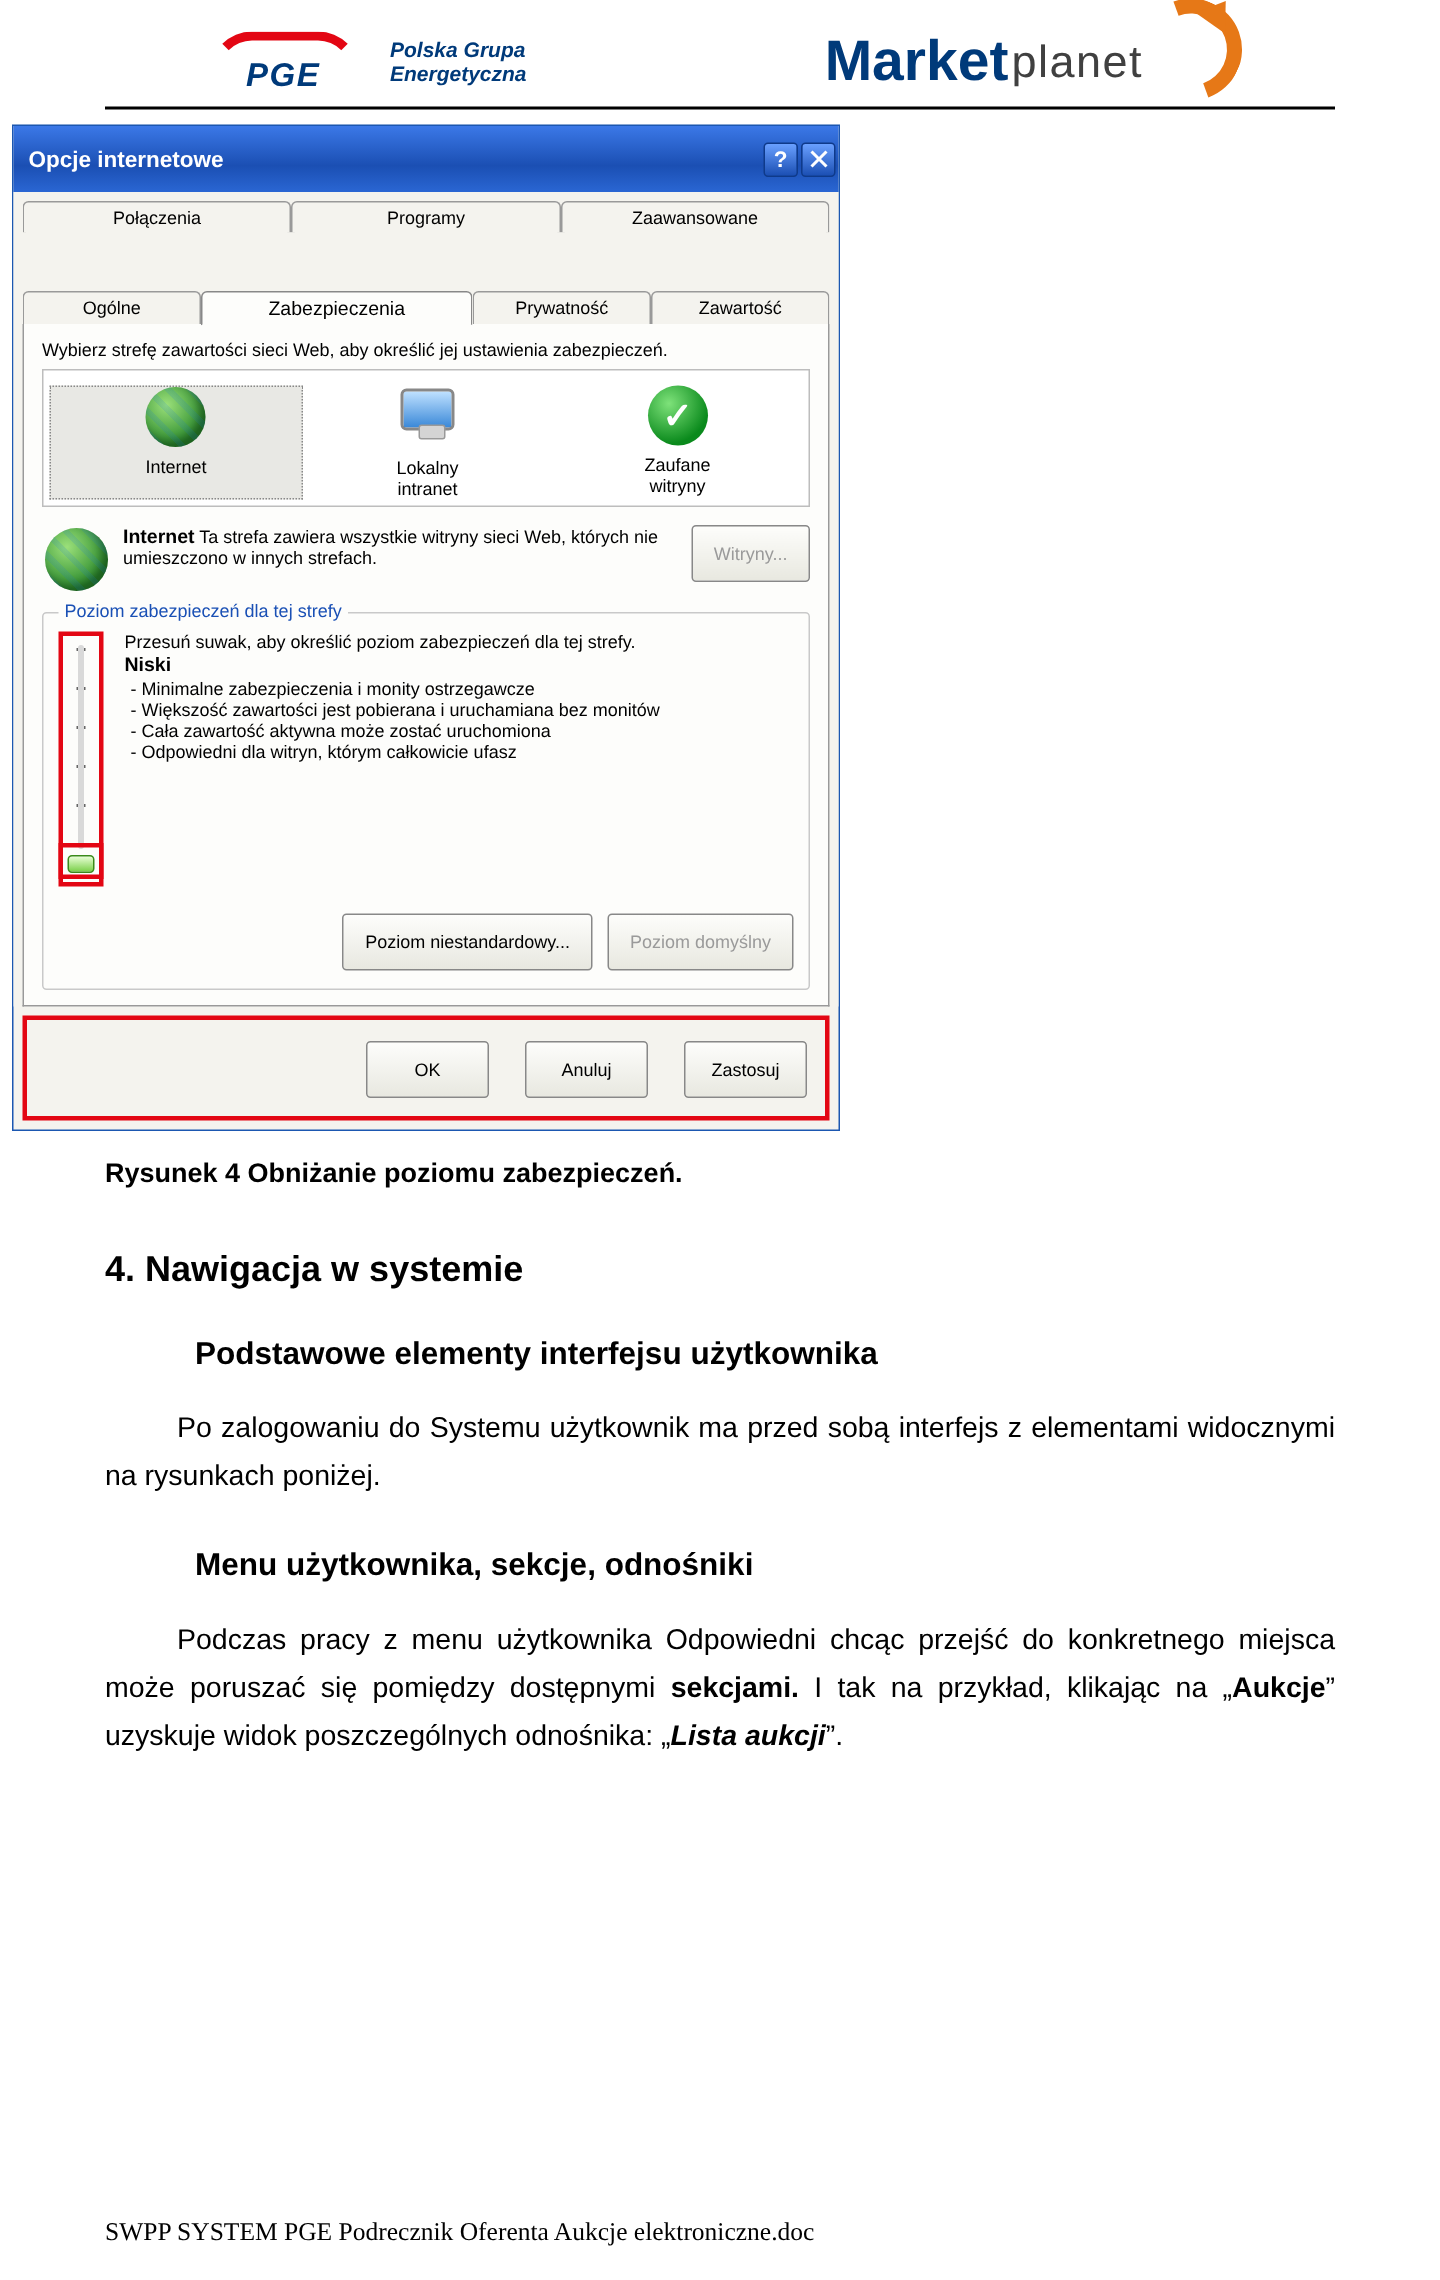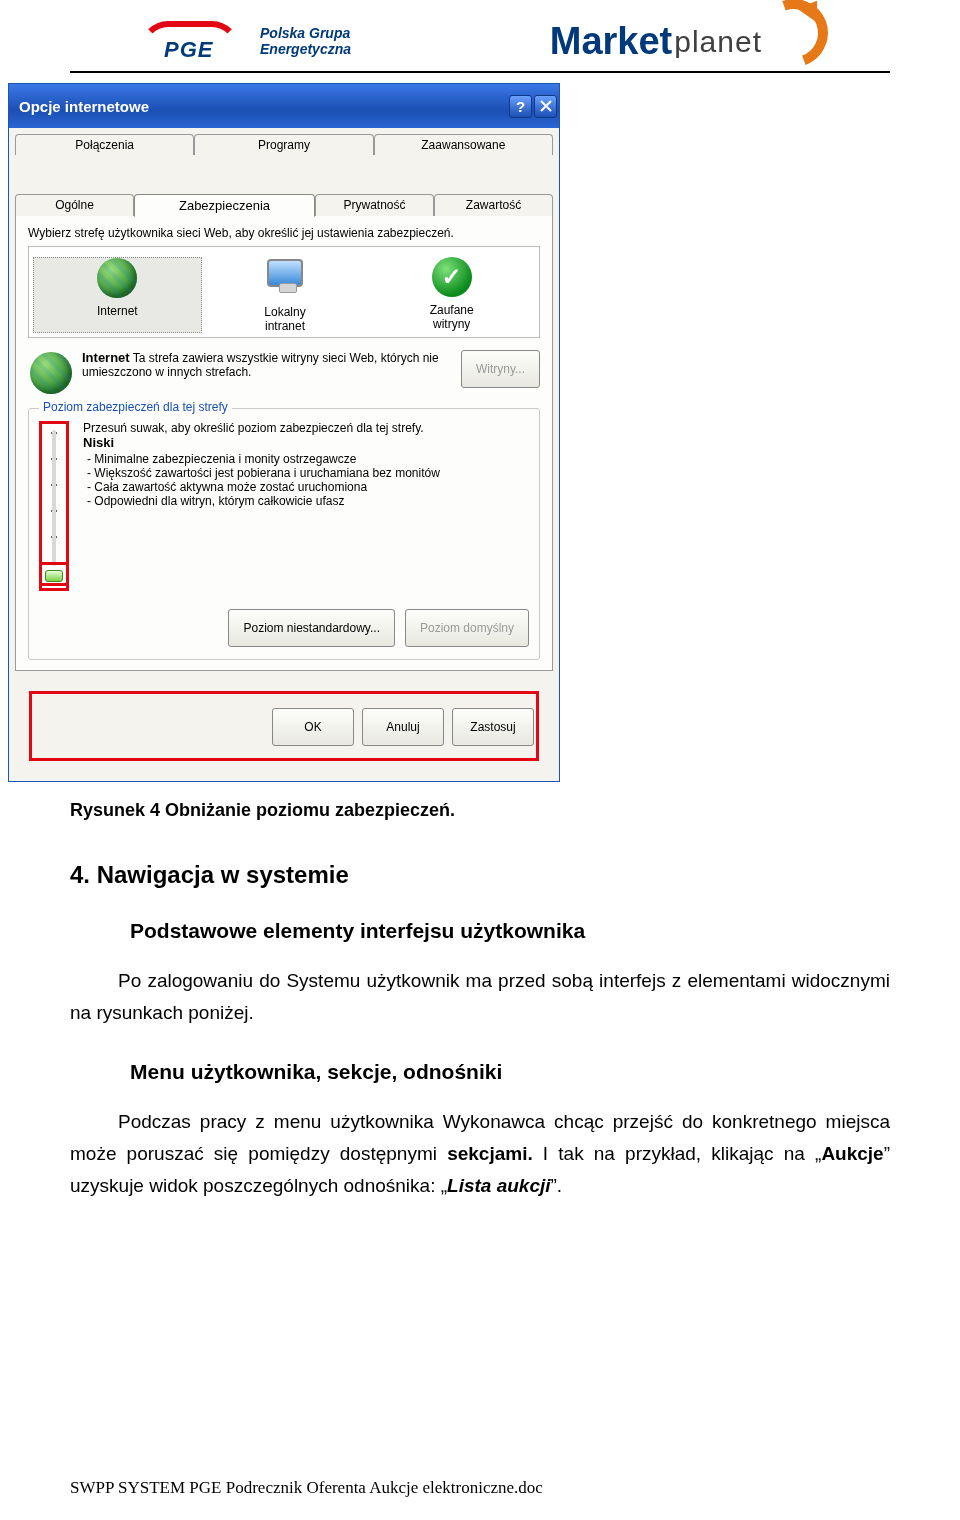--- a/index.html
+++ b/index.html
@@ -196,24 +196,24 @@
   .slider-handle-box{
     position:absolute; left:-3px; right:-3px; bottom:2px; height:24px;
     border:3px solid #e30613;
   }
   .level-text { font-size:12px; }
   .level-text b { font-size:13px; display:block; margin-bottom:2px; }
   .level-text .bullet { display:block; margin-left:4px; }
   .group-btns { display:flex; gap:10px; justify-content:flex-end; margin-top:18px; }
 
   .dialog-buttons {
-    display:flex; gap:8px; justify-content:flex-end;
-    padding:14px 2px 12px 12px;
+    display:flex; gap:24px; justify-content:flex-end;
+    padding:14px 12px 12px 12px;
     border:3px solid #e30613; border-top:3px solid #e30613;
-    margin:20px;
+    margin:6px;
   }
   .dialog-buttons .btn { min-width:82px; }
 
   
   .doc { padding: 0 70px; }
   .caption { font-weight:bold; font-size:18px; margin:18px 0 40px 0; }
   .h2 { font-weight:bold; font-size:24px; margin: 0 0 30px 0; }
   .h3 { font-weight:bold; font-size:21px; margin: 30px 0 22px 60px; }
   .para {
     font-size:19px; line-height:1.7; text-align:justify;
@@ -268,21 +268,21 @@
       <div class="tab">Zaawansowane</div>
     </div>
     <div class="tab-row row2">
       <div class="tab small">Ogólne</div>
       <div class="tab active">Zabezpieczenia</div>
       <div class="tab small">Prywatność</div>
       <div class="tab small">Zawartość</div>
     </div>
 
     <div class="panel">
-      <div class="instr">Wybierz strefę użytkownika sieci Web, aby określić jej ustawienia zabezpieczeń.</div>
+      <div class="instr">Wybierz strefę zawartości sieci Web, aby określić jej ustawienia zabezpieczeń.</div>
 
       <div class="zone-box">
         <div class="zone selected">
           <div class="zone-icon">
               <div class="globe"></div>
             </div>
           <div>Internet</div>
         </div>
         <div class="zone">
           <div class="zone-icon">
@@ -351,17 +351,17 @@
 <div class="doc">
   <div class="caption">Rysunek 4 Obniżanie poziomu zabezpieczeń.</div>
 
   <div class="h2">4. Nawigacja w systemie</div>
 
   <div class="h3">Podstawowe elementy interfejsu użytkownika</div>
   <p class="para indent">Po zalogowaniu do Systemu użytkownik ma przed sobą interfejs z elementami widocznymi na rysunkach poniżej.</p>
 
   <div class="h3">Menu użytkownika, sekcje, odnośniki</div>
   <p class="para indent">
-    <span>Podczas pracy z menu użytkownika Wykonawca chcąc przejść do konkretnego miejsca może poruszać się pomiędzy dostępnymi </span><b>sekcjami.</b><span> I tak na przykład, klikając na „</span><b>Aukcje</b><span>” uzyskuje widok poszczególnych odnośnika: „</span><b><i>Lista aukcji</i></b><span>”.</span>
+    <span>Podczas pracy z menu użytkownika Odpowiedni chcąc przejść do konkretnego miejsca może poruszać się pomiędzy dostępnymi </span><b>sekcjami.</b><span> I tak na przykład, klikając na „</span><b>Aukcje</b><span>” uzyskuje widok poszczególnych odnośnika: „</span><b><i>Lista aukcji</i></b><span>”.</span>
   </p>
 </div>
 
 <div class="footer">SWPP SYSTEM PGE Podrecznik Oferenta Aukcje elektroniczne.doc</div>
 
 </body></html>

